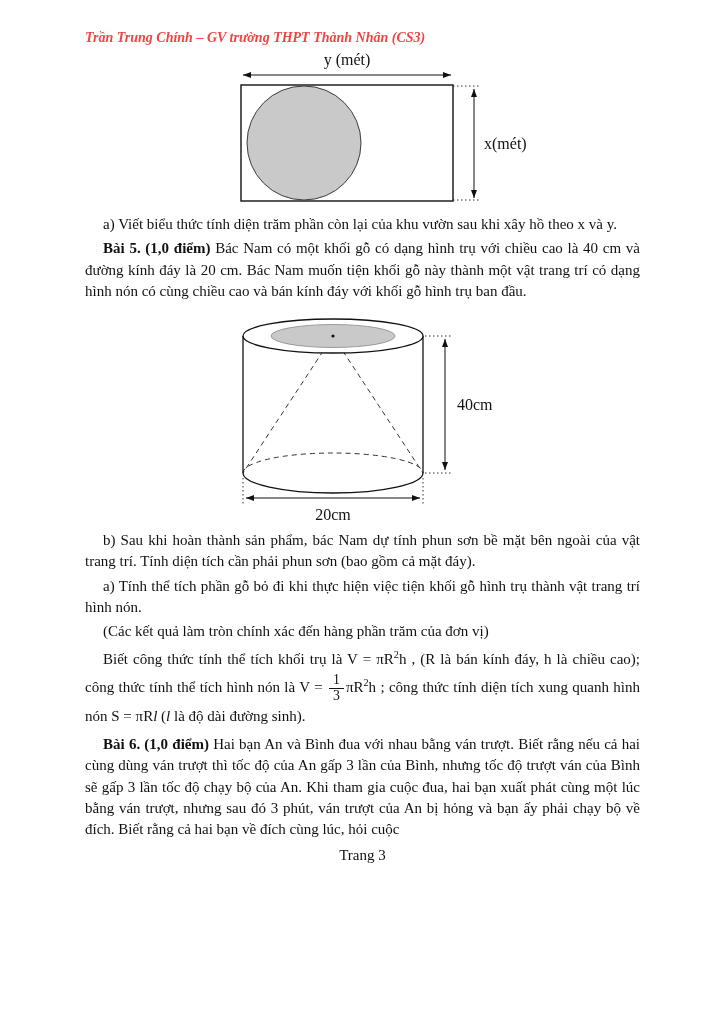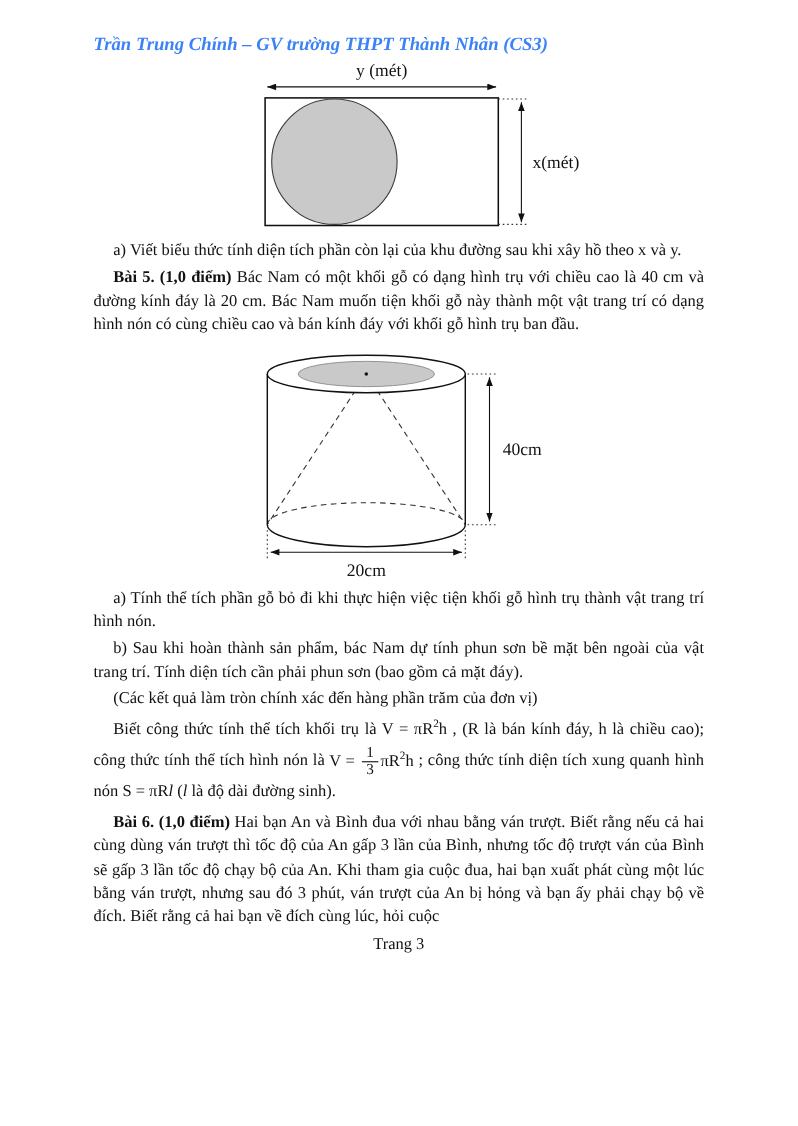--- a/index.html
+++ b/index.html
@@ -2,22 +2,22 @@
 <html><head>
 <meta charset="utf-8">
 <style>
   html,body{margin:0;padding:0;background:#ffffff;}
   body{
     width:725px;height:1024px;overflow:hidden;
     font-family:"Liberation Serif", serif;color:#111;
   }
   .page{box-sizing:border-box;width:725px;height:1024px;padding:30px 85px 10px 85px;}
   .header{
-    color:#3b82f6;font-weight:bold;font-style:italic;
-    font-size:17px;margin-bottom:0;
+    color:#ef4444;font-weight:bold;font-style:italic;
+    font-size:14px;margin-bottom:0;
   }
   .fig{display:block;margin:6px auto;text-align:right;}
   .fig svg{display:block;margin:0 auto;}
   svg text{font-family:"Liberation Serif", serif;font-size:16px;fill:#111;}
   .para{
     font-size:15px;line-height:1.42;text-align:justify;
     margin:0 0 3px 0;text-indent:18px;
   }
   .para b{font-weight:bold;}
   .formula{line-height:1.85;}
@@ -53,21 +53,21 @@
       <line x1="115" y1="25" x2="323" y2="25" stroke="#111" stroke-width="1" marker-start="url(#as1)" marker-end="url(#ae1)"></line>
       <rect x="113" y="35" width="212" height="116" fill="#ffffff" stroke="#111" stroke-width="1.4"></rect>
       <circle cx="176" cy="93" r="57" fill="#c9c9c9" stroke="#3c3c3c" stroke-width="1"></circle>
       <line x1="325" y1="36" x2="352" y2="36" stroke="#333" stroke-width="1" stroke-dasharray="1.5,2.5"></line>
       <line x1="325" y1="150" x2="352" y2="150" stroke="#333" stroke-width="1" stroke-dasharray="1.5,2.5"></line>
       <line x1="346" y1="39" x2="346" y2="148" stroke="#111" stroke-width="1" marker-start="url(#as1)" marker-end="url(#ae1)"></line>
       <text x="356" y="99" text-anchor="start">x(mét)</text>
     </svg>
   </figure>
 
-  <p class="para">a) Viết biểu thức tính diện tích phần còn lại của khu đường sau khi xây hồ theo x và y.</p>
+  <p class="para">a) Viết biểu thức tính diện trăm phần còn lại của khu vườn sau khi xây hồ theo x và y.</p>
 
   <p class="para"><b>Bài 5. (1,0 điểm)</b><span> Bác Nam có một khối gỗ có dạng hình trụ với chiều cao là 40 cm và đường kính đáy là 20 cm. Bác Nam muốn tiện khối gỗ này thành một vật trang trí có dạng hình nón có cùng chiều cao và bán kính đáy với khối gỗ hình trụ ban đầu.</span></p>
 
   <figure class="fig">
     <svg width="360" height="216" viewBox="0 0 360 216">
       <defs>
         <marker id="ae2" markerWidth="9" markerHeight="8" refX="8" refY="3" orient="auto">
           <path d="M0,0 L8,3 L0,6 z" fill="#111"></path>
         </marker>
         <marker id="as2" markerWidth="9" markerHeight="8" refX="0" refY="3" orient="auto">
@@ -93,22 +93,22 @@
       <line x1="262" y1="31" x2="262" y2="162" stroke="#111" stroke-width="1" marker-start="url(#as2)" marker-end="url(#ae2)"></line>
       <text x="274" y="102" text-anchor="start">40cm</text>
 
       <line x1="60" y1="170" x2="60" y2="196" stroke="#333" stroke-width="1" stroke-dasharray="1.5,2.5"></line>
       <line x1="240" y1="170" x2="240" y2="196" stroke="#333" stroke-width="1" stroke-dasharray="1.5,2.5"></line>
       <line x1="63" y1="190" x2="237" y2="190" stroke="#111" stroke-width="1" marker-start="url(#as2)" marker-end="url(#ae2)"></line>
       <text x="150" y="212" text-anchor="middle">20cm</text>
     </svg>
   </figure>
 
+  <p class="para">b) Sau khi hoàn thành sản phẩm, bác Nam dự tính phun sơn bề mặt bên ngoài của vật trang trí. Tính diện tích cần phải phun sơn (bao gồm cả mặt đáy).</p>
   <p class="para">a) Tính thể tích phần gỗ bỏ đi khi thực hiện việc tiện khối gỗ hình trụ thành vật trang trí hình nón.</p>
-  <p class="para">b) Sau khi hoàn thành sản phẩm, bác Nam dự tính phun sơn bề mặt bên ngoài của vật trang trí. Tính diện tích cần phải phun sơn (bao gồm cả mặt đáy).</p>
   <p class="para">(Các kết quả làm tròn chính xác đến hàng phần trăm của đơn vị)</p>
 
   <p class="para formula"><span>Biết công thức tính thể tích khối trụ là </span><span class="math"><span>V = πR</span><sup>2</sup><span>h</span></span><span> , (R là bán kính đáy, h là chiều cao); công thức tính thể tích hình nón là </span><span class="math"><span>V = </span><span class="frac"><span class="num">1</span><span class="den">3</span></span><span>πR</span><sup>2</sup><span>h</span></span><span> ; công thức tính diện tích xung quanh hình nón </span><span class="math"><span>S = πR</span><i class="ital">l</i></span><span> (</span><i class="ital">l</i><span>  là độ dài đường sinh).</span></p>
 
   <p class="para"><b>Bài 6. (1,0 điểm)</b><span> Hai bạn An và Bình đua với nhau bằng ván trượt. Biết rằng nếu cả hai cùng dùng ván trượt thì tốc độ của An gấp 3 lần của Bình, nhưng tốc độ trượt ván của Bình sẽ gấp 3 lần tốc độ chạy bộ của An. Khi tham gia cuộc đua, hai bạn xuất phát cùng một lúc bằng ván trượt, nhưng sau đó 3 phút, ván trượt của An bị hỏng và bạn ấy phải chạy bộ về đích. Biết rằng cả hai bạn về đích cùng lúc, hỏi cuộc</span></p>
 
   <div class="footer">Trang 3</div>
 
 </div>
 

